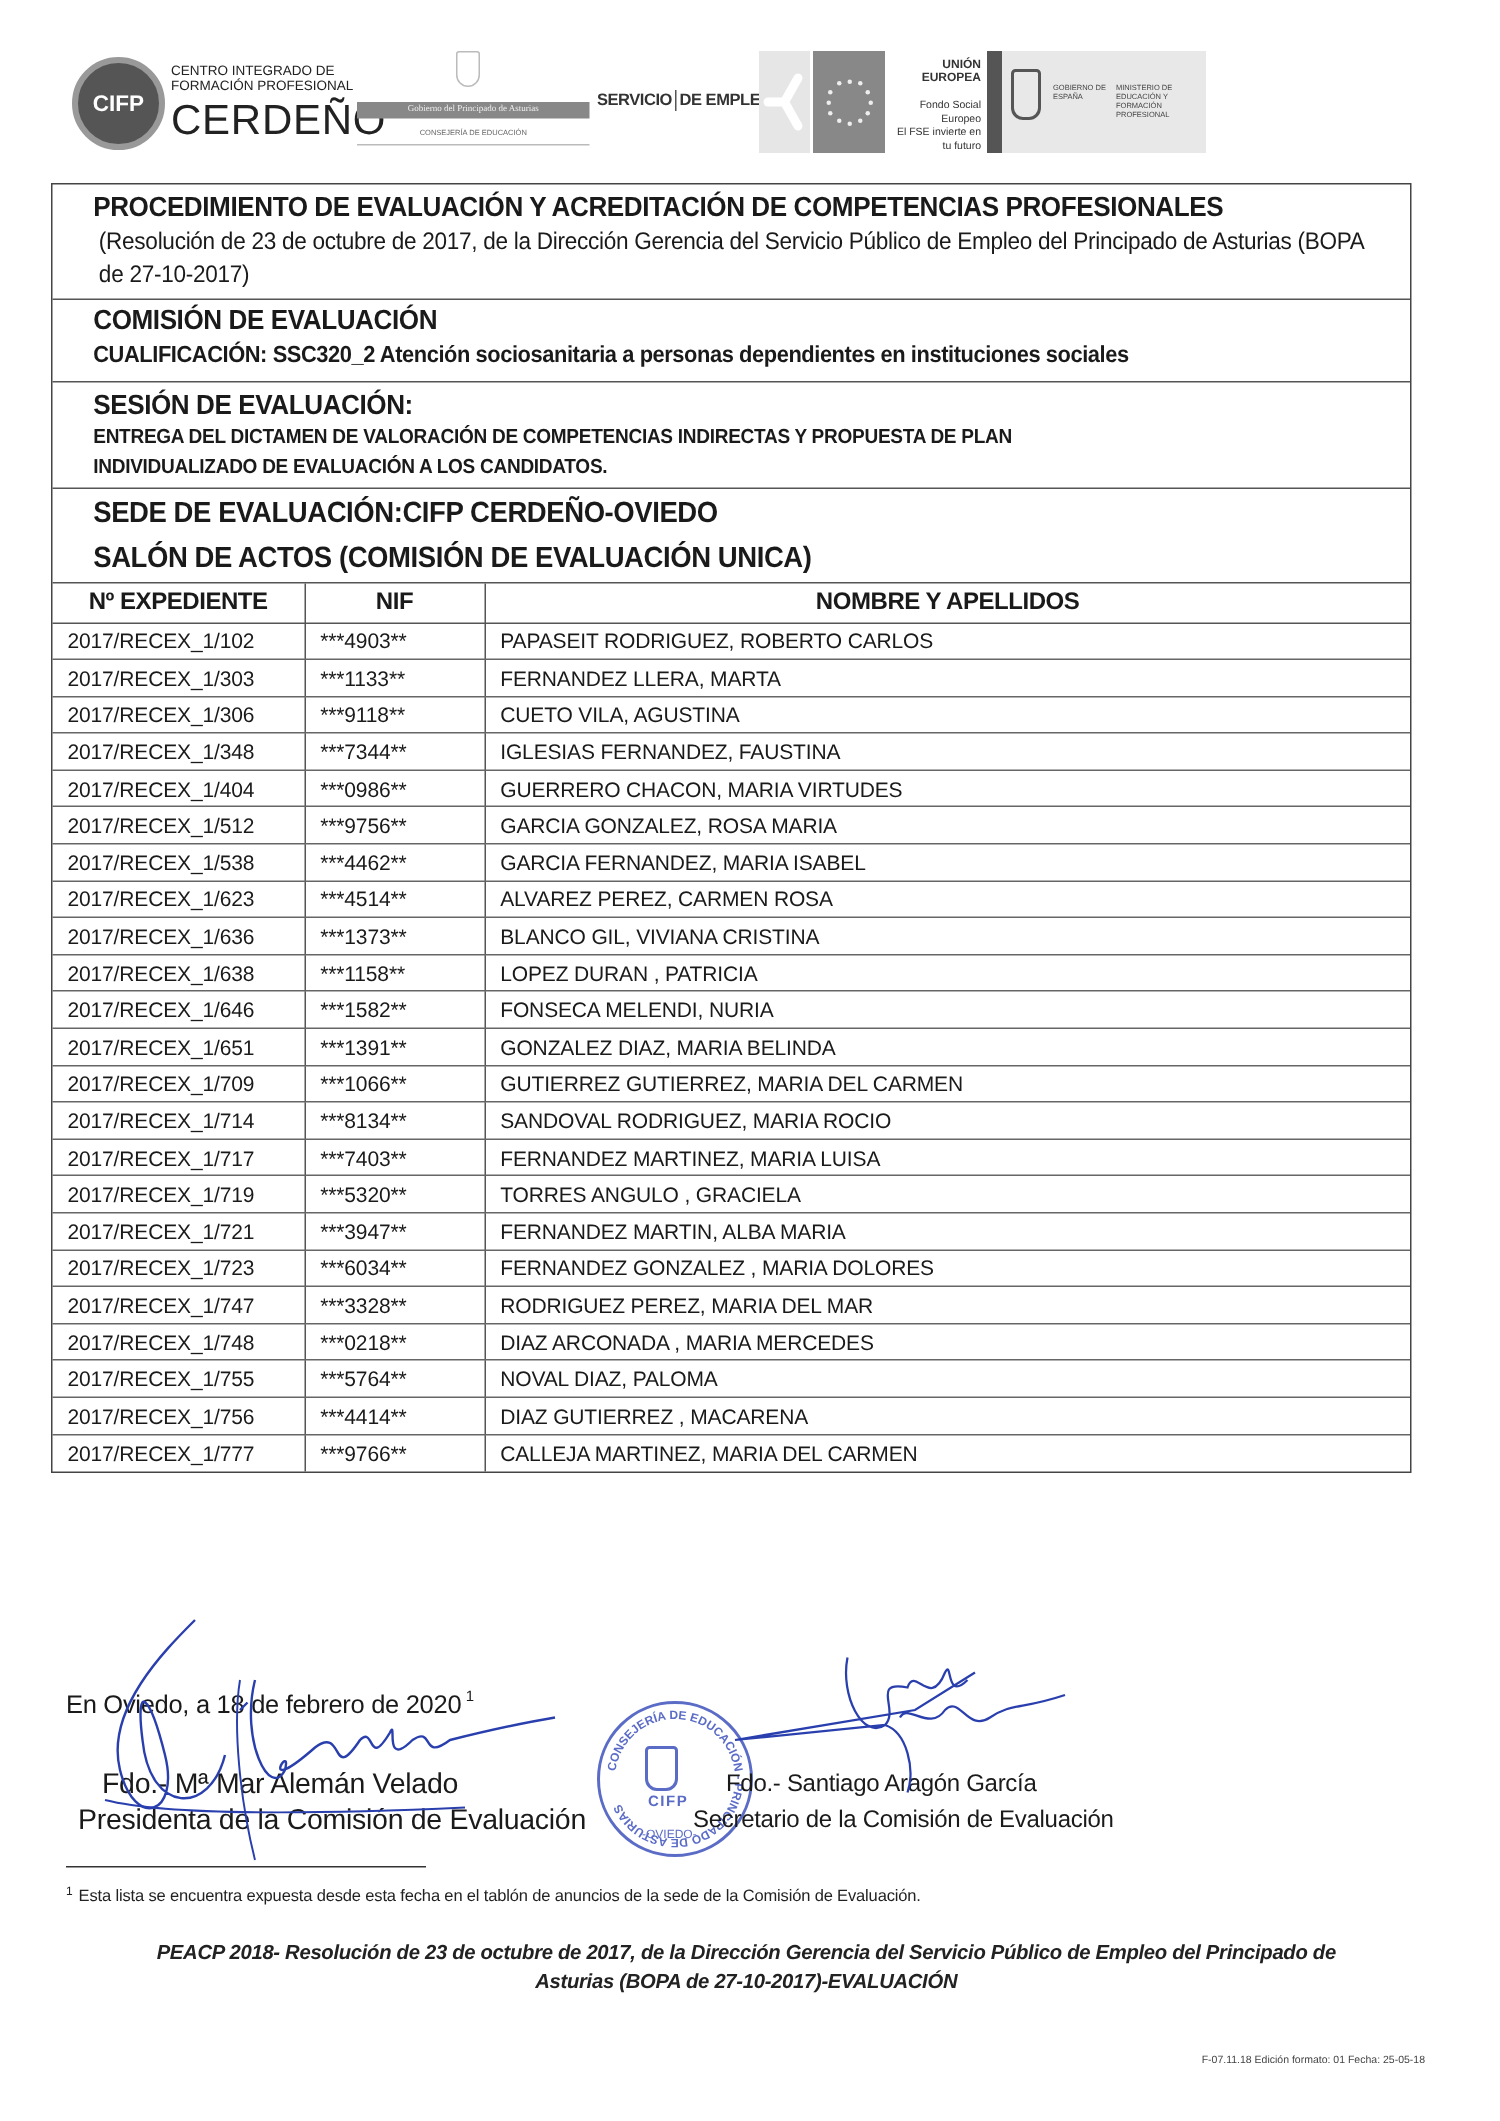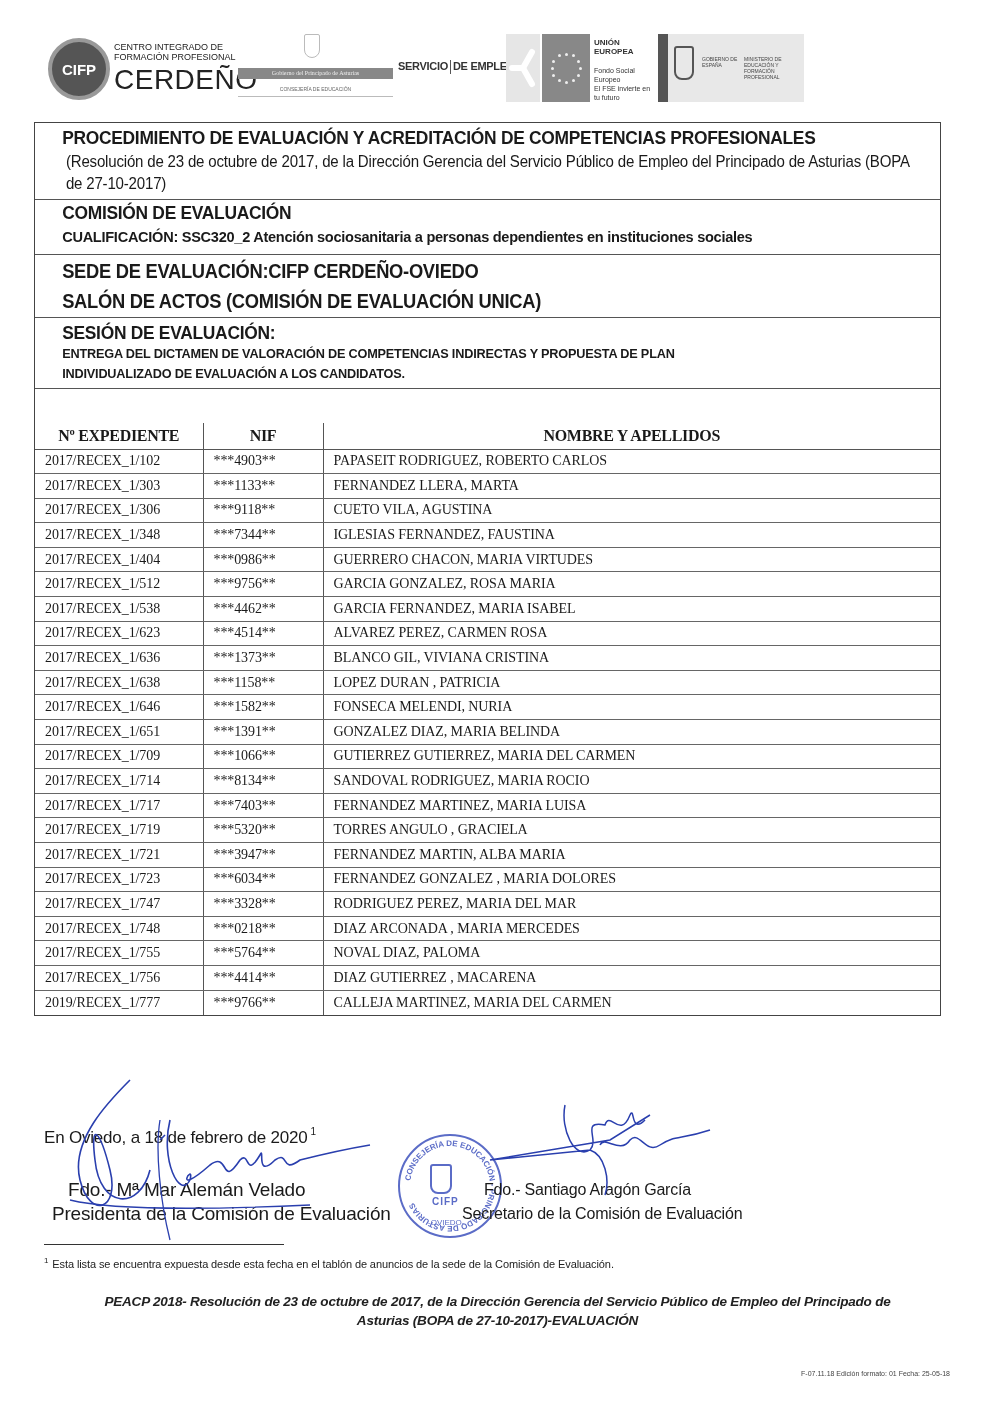--- a/index.html
+++ b/index.html
@@ -17,21 +17,21 @@
 
   .asturias { position: absolute; left: 190px; top: 0; width: 155px; height: 78px; }
   .asturias .crest { position: absolute; left: 66px; top: 6px; width: 16px; height: 24px; border: 1px solid #bbb; border-radius: 2px 2px 8px 8px; }
   .asturias .bar { position: absolute; left: 0; top: 40px; width: 155px; height: 11px; background: #888; color: #eee; font-size: 6px; line-height: 11px; text-align: center; font-family: "Liberation Serif", serif; }
   .asturias .sub { position: absolute; left: 0; top: 58px; width: 155px; font-size: 5px; text-align: center; color: #666; }
   .asturias .line { position: absolute; left: 0; top: 68px; width: 155px; height: 1px; background: #bbb; }
 
   .servicio { position: absolute; left: 350px; top: 32px; font-size: 11px; font-weight: bold; color: #333; letter-spacing: -0.3px; font-family: "Liberation Sans", sans-serif; }
   .servicio .divider { display: inline-block; width: 1px; height: 14px; background: #555; margin: 0 2px; vertical-align: middle; }
 
-  .ue-box { position: absolute; left: 458px; top: 6px; width: 140px; height: 68px; }
+  .ue-box { position: absolute; left: 458px; top: 6px; width: 140px; height: 68px; text-align: right; }
   .ue-trebol { position: absolute; left: 0; top: 0; width: 34px; height: 68px; background: #e6e6e6; }
   .ue-flag { position: absolute; left: 36px; top: 0; width: 48px; height: 68px; background: #888; }
   .ue-flag .star { position: absolute; width: 3px; height: 3px; background: #eee; border-radius: 50%; }
   .ue-text { position: absolute; left: 88px; top: 4px; font-size: 7px; color: #333; width: 60px; line-height: 9px; }
   .ue-text .t1 { font-weight: bold; font-size: 8px; margin-bottom: 10px; }
 
   .gob { position: absolute; left: 610px; top: 6px; width: 146px; height: 68px; background: #e8e8e8; }
   .gob .bandstrip { position: absolute; left: 0; top: 0; width: 10px; height: 68px; background: #555; }
   .gob .escudo { position: absolute; left: 16px; top: 12px; width: 20px; height: 34px; border: 2px solid #555; border-radius: 3px 3px 8px 8px; }
   .gob .g1 { position: absolute; left: 44px; top: 22px; font-size: 5px; color: #444; line-height: 6px; width: 36px; }
@@ -45,21 +45,21 @@
   .h-sub { font-size: 16px; line-height: 22px; padding: 2px 4px 4px; letter-spacing: -0.2px; transform: scaleX(0.94); }
   .s2 .h-big { padding-top: 2px; }
   .h-cual { font-weight: bold; font-size: 15.5px; padding: 4px 0 8px; letter-spacing: -0.3px; transform: scaleX(0.94); }
   .h-small { font-weight: bold; font-size: 13.5px; line-height: 20px; letter-spacing: -0.2px; transform: scaleX(0.94); }
   .s3 { padding-bottom: 4px; }
   .s4 .h-big { font-size: 19.5px; line-height: 28px; padding-top: 2px; }
   .s4 { padding-bottom: 2px; }
   .s5 { font-weight: bold; font-size: 15.5px; padding: 4px 0 2px; height: 27px; }
   .s5 span { margin: 0 26px; }
 
-  table.cand { width: 100%; border-collapse: collapse; font-family: Liberation Serif, serif; margin-top: 34px; }
+  table.cand { width: 100%; border-collapse: collapse; font-family: Liberation Sans, sans-serif; }
   table.cand th { font-weight: bold; font-size: 16px; height: 26px; border-right: 1px solid #555; border-bottom: 1.5px solid #555; letter-spacing: -0.3px; }
   table.cand th:last-child { border-right: none; }
   table.cand td { font-size: 14px; height: 24.6px; border-right: 1px solid #555; border-bottom: 1px solid #666; padding-left: 10px; letter-spacing: -0.1px; }
   table.cand td:last-child { border-right: none; }
   table.cand tr:last-child td { border-bottom: none; }
   col.c1 { width: 168px; } col.c2 { width: 120px; }
 
   
   .place-date { position: absolute; left: 44px; top: 1102px; font-size: 17px; letter-spacing: -0.2px; margin-top: 24px; }
   .place-date sup { font-size: 10px; vertical-align: 8px; margin-left: 3px; }
@@ -142,28 +142,28 @@
 
 <div class="main-box">
   <div class="sec s1">
     <div class="h-big">PROCEDIMIENTO DE EVALUACIÓN Y ACREDITACIÓN DE COMPETENCIAS PROFESIONALES</div>
     <div class="h-sub">(Resolución de 23 de octubre de 2017, de la Dirección Gerencia del Servicio Público de Empleo del Principado de Asturias (BOPA de 27-10-2017)</div>
   </div>
   <div class="sec s2">
     <div class="h-big">COMISIÓN DE EVALUACIÓN</div>
     <div class="h-cual">CUALIFICACIÓN: SSC320_2 Atención sociosanitaria a personas dependientes en instituciones sociales</div>
   </div>
-  <div class="sec s4">
-    <div class="h-big">SEDE DE EVALUACIÓN:CIFP CERDEÑO-OVIEDO</div>
-    <div class="h-big">SALÓN DE ACTOS (COMISIÓN DE EVALUACIÓN UNICA)</div>
-  </div>
   <div class="sec s3">
     <div class="h-big">SESIÓN DE EVALUACIÓN:</div>
     <div class="h-small">ENTREGA DEL DICTAMEN DE VALORACIÓN DE COMPETENCIAS INDIRECTAS Y PROPUESTA DE PLAN</div>
     <div class="h-small">INDIVIDUALIZADO DE EVALUACIÓN A LOS CANDIDATOS.</div>
+  </div>
+  <div class="sec s4">
+    <div class="h-big">SEDE DE EVALUACIÓN:CIFP CERDEÑO-OVIEDO</div>
+    <div class="h-big">SALÓN DE ACTOS (COMISIÓN DE EVALUACIÓN UNICA)</div>
   </div>
   <div class="sec s6">
     <table class="cand">
       <colgroup>
           <col class="c1">
           <col class="c2">
           <col>
         </colgroup>
       <thead>
         <tr>
@@ -277,21 +277,21 @@
             <td>2017/RECEX_1/755</td>
             <td>***5764**</td>
             <td>NOVAL DIAZ, PALOMA</td>
           </tr>
           <tr>
             <td>2017/RECEX_1/756</td>
             <td>***4414**</td>
             <td>DIAZ GUTIERREZ , MACARENA</td>
           </tr>
           <tr>
-            <td>2019/RECEX_1/777</td>
+            <td>2017/RECEX_1/777</td>
             <td>***9766**</td>
             <td>CALLEJA MARTINEZ, MARIA DEL CARMEN</td>
           </tr>
         </tbody>
     </table>
   </div>
 </div>
 
 <div class="place-date">
   <span>En Oviedo, a 18 de febrero de 2020</span><sup>1</sup>

